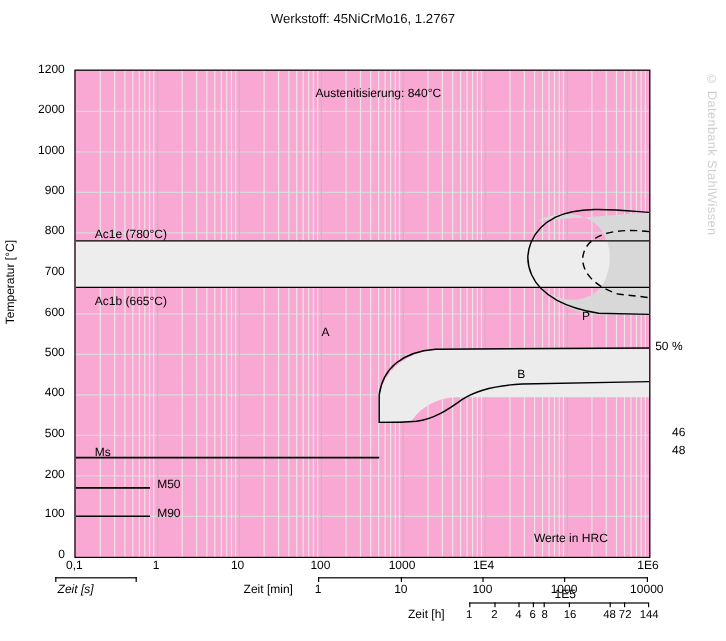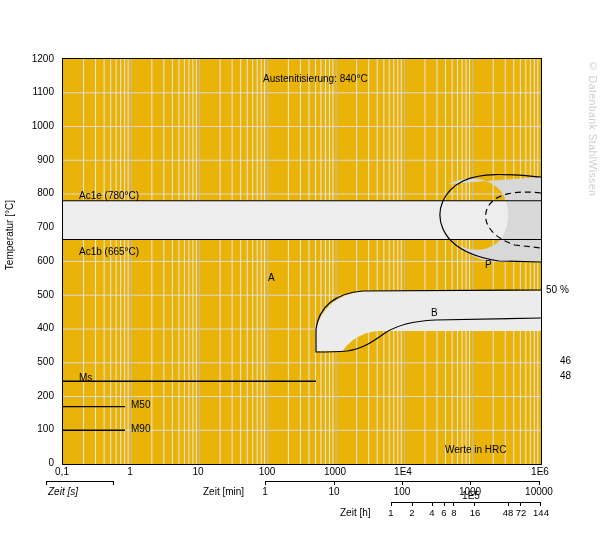--- a/index.html
+++ b/index.html
@@ -3,43 +3,44 @@
 <meta charset="utf-8">
 <style>
   html,body{margin:0;padding:0;background:#ffffff;}
   body{width:605px;height:534px;overflow:hidden;font-family:"Liberation Sans",sans-serif;color:#000;}
   #root{position:relative;width:605px;height:534px;}
   .abs{position:absolute;}
   #title{top:10px;left:0;width:605px;text-align:center;font-size:11px;color:#111;}
   #watermark{top:60px;right:6px;font-size:10.5px;color:#cfcfcf;letter-spacing:.4px;
     writing-mode:vertical-rl;text-orientation:mixed;}
   
-  #plot{left:62px;top:58px;width:478px;height:405px;border:1px solid #000;background:#eab308;overflow:hidden;}
+  #plot{left:62px;top:58px;width:478px;height:405px;border:1px solid #000;background:#f9a8d4;overflow:hidden;}
   #plotsvg{position:absolute;left:0;top:0;}
   
   .ylab{left:4px;top:200px;font-size:10px;writing-mode:vertical-rl;transform:rotate(180deg);}
   .ytick{font-size:10px;text-align:right;width:36px;}
   .xtick{font-size:10px;text-align:center;}
   .anno{font-size:10px;}
   .axname{font-size:10px;}
   .axline{border-top:1px solid #000;height:0;}
   .tickmark{background:#000;width:1px;}
   .small{font-size:9.5px;}
 </style>
 </head>
 <body>
 
 <div id="root">
 
+  <div class="abs" id="title">Werkstoff: 45NiCrMo16, 1.2767</div>
   <div class="abs" id="watermark">© Datenbank StahlWissen</div>
 
   <div class="abs ylab">Temperatur [°C]</div>
 
   <div class="abs ytick" style="left:18px;top:53px;">1200</div>
-  <div class="abs ytick" style="left:18px;top:86px;">1100</div>
+  <div class="abs ytick" style="left:18px;top:86px;">2000</div>
   <div class="abs ytick" style="left:18px;top:120px;">1000</div>
   <div class="abs ytick" style="left:18px;top:154px;">900</div>
   <div class="abs ytick" style="left:18px;top:187px;">800</div>
   <div class="abs ytick" style="left:18px;top:221px;">700</div>
   <div class="abs ytick" style="left:18px;top:255px;">600</div>
   <div class="abs ytick" style="left:18px;top:289px;">500</div>
   <div class="abs ytick" style="left:18px;top:322px;">400</div>
   <div class="abs ytick" style="left:18px;top:356px;">500</div>
   <div class="abs ytick" style="left:18px;top:390px;">200</div>
   <div class="abs ytick" style="left:18px;top:423px;">100</div>

